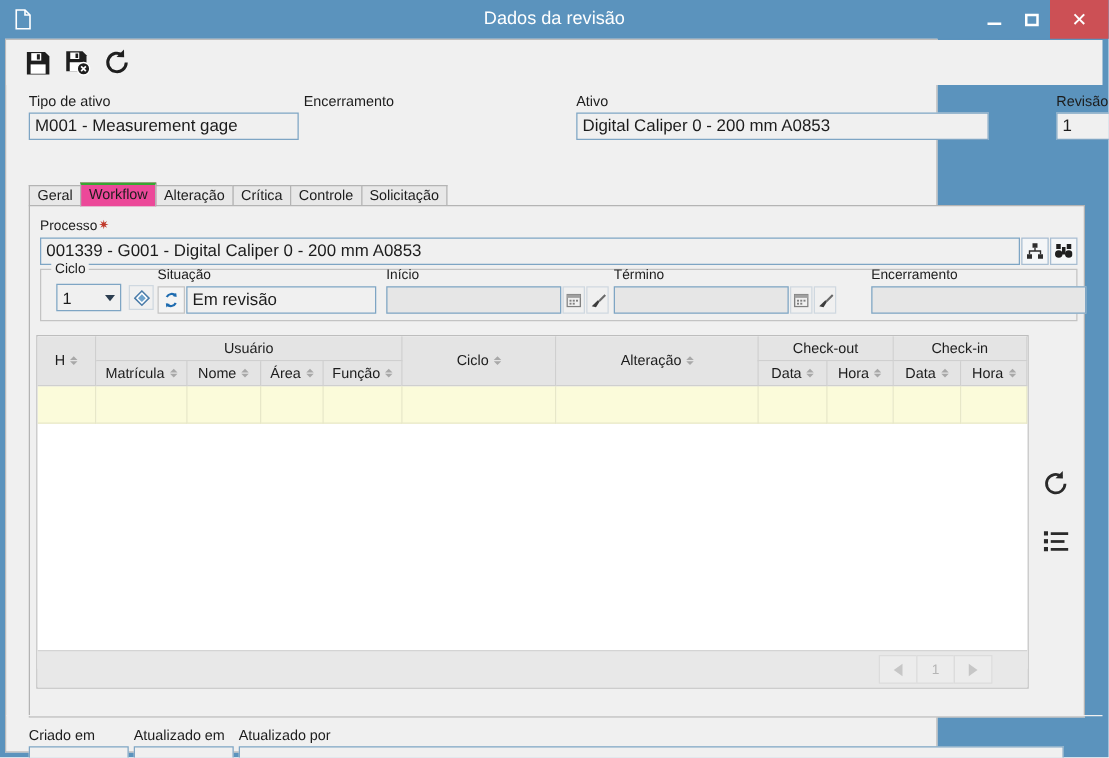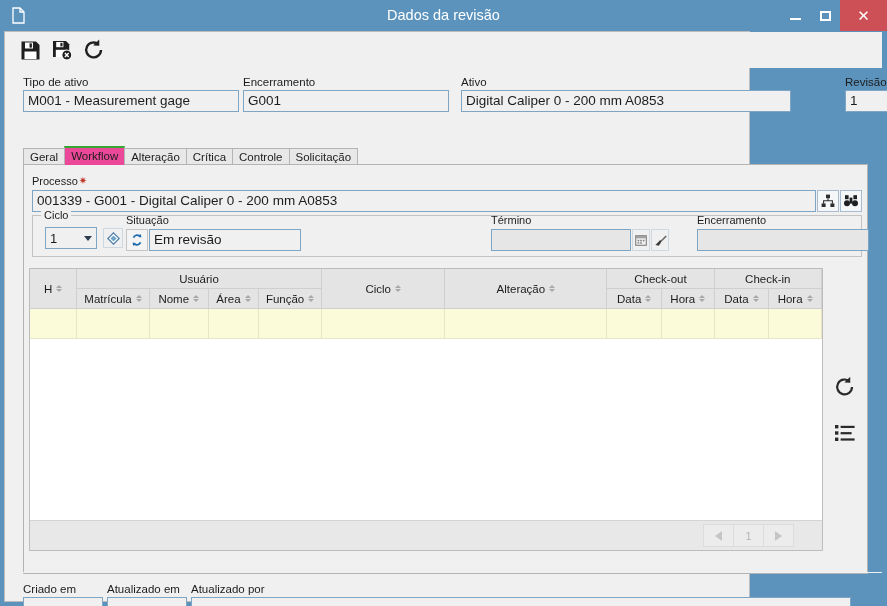--- a/index.html
+++ b/index.html
@@ -314,21 +314,20 @@
       </div>
     </div>
 
     <div class="hdr">
       <div class="fld" style="left:18px; top:0; width:216px;">
         <span class="fld-label">Tipo de ativo</span>
         <div class="fld-input" style="width:216px;">M001 - Measurement gage</div>
       </div>
       <div class="fld" style="left:238px; top:0; width:206px;">
         <span class="fld-label">Encerramento</span>
-        <div class="fld-input" style="width:206px;">G001</div>
       </div>
       <div class="fld" style="left:456px; top:0; width:330px;">
         <span class="fld-label">Ativo</span>
         <div class="fld-input" style="width:330px;">Digital Caliper 0 - 200 mm A0853</div>
       </div>
       <div class="fld" style="left:840px; top:0; width:74px;">
         <span class="fld-label">Revisão</span>
         <div class="fld-input" style="width:74px;">1</div>
       </div>
     </div>
@@ -392,20 +391,43 @@
                   <path d="M10.6 3.6 a4.4 4.4 0 0 0 -7.2 1" fill="none" stroke="#1f6cb0" stroke-width="1.8"></path>
                   <path d="M3.4 10.4 a4.4 4.4 0 0 0 7.2 -1" fill="none" stroke="#1f6cb0" stroke-width="1.8"></path>
                   <path d="M10.9 1.1 l0.4 3.4 l-3.2 -0.7 z" fill="#1f6cb0"></path>
                   <path d="M3.1 12.9 l-0.4 -3.4 l3.2 0.7 z" fill="#1f6cb0"></path>
                 </svg>
               </div>
               <div class="fld-input" style="flex:1; margin-left:1px; border-color:#7ea5c4;">Em revisão</div>
             </div>
           </div>
 
+          <div style="position:absolute; left:276px; top:-6px;">
+            <span class="lbl-sm">Início</span>
+            <div style="display:flex; align-items:stretch; margin-top:1px;">
+              <div class="date-input" style="width:140px;"></div>
+              <div class="mini-btn" style="height:22px; width:18px; margin-left:1px;">
+                <svg width="12" height="12" viewBox="0 0 12 12">
+                  <rect x="0.7" y="1.7" width="10.6" height="9.6" fill="none" stroke="#808080" stroke-width="1.1"></rect>
+                  <rect x="0.7" y="1.7" width="10.6" height="2.6" fill="#a0a0a0"></rect>
+                  <rect x="2.6" y="5.8" width="1.6" height="1.5" fill="#808080"></rect>
+                  <rect x="5.2" y="5.8" width="1.6" height="1.5" fill="#808080"></rect>
+                  <rect x="7.8" y="5.8" width="1.6" height="1.5" fill="#808080"></rect>
+                  <rect x="2.6" y="8.2" width="1.6" height="1.5" fill="#808080"></rect>
+                  <rect x="5.2" y="8.2" width="1.6" height="1.5" fill="#808080"></rect>
+                </svg>
+              </div>
+              <div class="mini-btn" style="height:22px; width:18px; margin-left:1px;">
+                <svg width="13" height="13" viewBox="0 0 13 13">
+                  <path d="M11.6 1.4 L6.6 6.4 l1.2 1.2 l5 -5 z" fill="#6a6a6a"></path>
+                  <path d="M6.3 6.1 L1.4 11 l3.4 0.8 l2.8 -4.4 z" fill="#3c3c3c"></path>
+                </svg>
+              </div>
+            </div>
+          </div>
 
           <div style="position:absolute; left:458px; top:-6px;">
             <span class="lbl-sm">Término</span>
             <div style="display:flex; align-items:stretch; margin-top:1px;">
               <div class="date-input" style="width:140px;"></div>
               <div class="mini-btn" style="height:22px; width:18px; margin-left:1px;">
                 <svg width="12" height="12" viewBox="0 0 12 12">
                   <rect x="0.7" y="1.7" width="10.6" height="9.6" fill="none" stroke="#808080" stroke-width="1.1"></rect>
                   <rect x="0.7" y="1.7" width="10.6" height="2.6" fill="#a0a0a0"></rect>
                   <rect x="2.6" y="5.8" width="1.6" height="1.5" fill="#808080"></rect>

